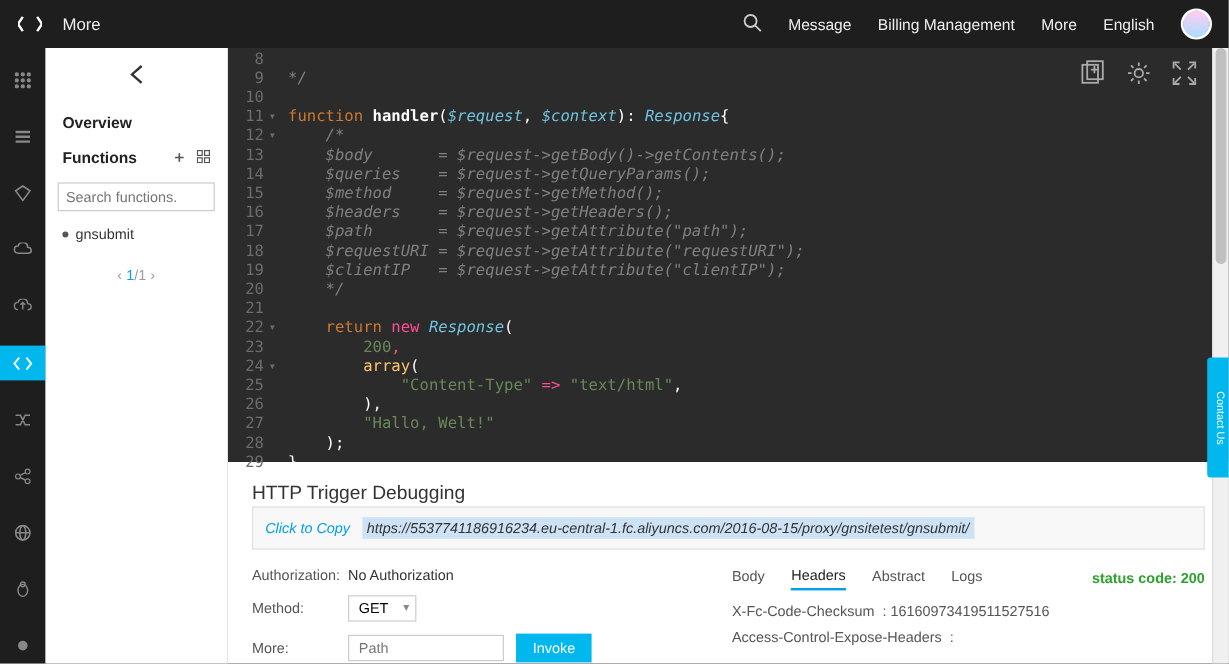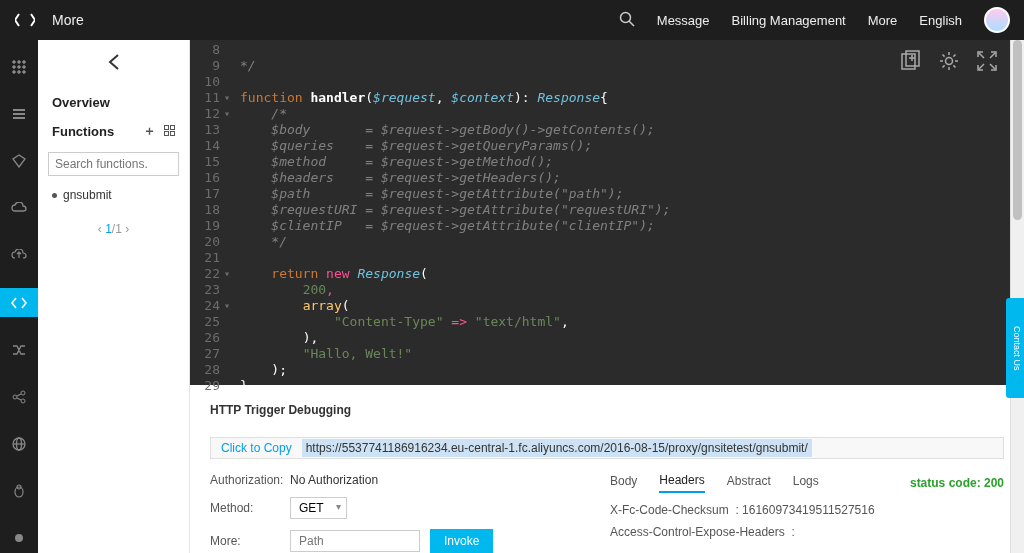--- a/index.html
+++ b/index.html
@@ -57,22 +57,22 @@
 
 .editor-toolbar { position: absolute; top: 10px; right: 26px; display: flex; gap: 16px; color: #aaa; }
 .editor-toolbar svg { stroke: #aaa; fill: none; }
 
 
 .scrollbar-v { position: absolute; right: 0; top: 40px; bottom: 0; width: 14px; background: #f0f0f0; border-left: 1px solid #ddd; }
 .scrollbar-v .thumb { position: absolute; left: 2px; right: 2px; top: 0; height: 180px; background: #c0c0c0; border-radius: 5px; }
 
 
 .lower { padding: 18px 20px 0 20px; }
-.lower h3 { font-size: 12px; font-weight: 700; margin-bottom: 20px; }
-.urlbox { display: flex; align-items: center; border: 1px solid #e0e0e0; background: #f8f8f8; font-size: 12px; height: 22px; margin-bottom: 14px; }
+.lower h3 { font-size: 16px; font-weight: 400; margin-bottom: 1px; }
+.urlbox { display: flex; align-items: center; border: 1px solid #e0e0e0; background: #f8f8f8; font-size: 12px; height: 36px; margin-bottom: 14px; font-style: italic; }
 .urlbox .copy { color: #00a0e9; padding: 0 10px; cursor: pointer; }
 .urlbox .url { background: #cde3f5; padding: 2px 4px; color: #333; }
 
 .cols { display: flex; gap: 20px; }
 .col-left { flex: 0 0 380px; font-size: 12px; }
 .col-left .row { display: flex; align-items: center; margin-bottom: 10px; }
 .col-left .row .lbl { width: 80px; color: #555; }
 .col-left .row .val { color: #333; }
 .col-left select { border: 1px solid #ccc; padding: 3px 22px 3px 8px; font-size: 12px; background: #fff; appearance: none; }
 .col-left .sel-wrap { position: relative; display: inline-block; }

